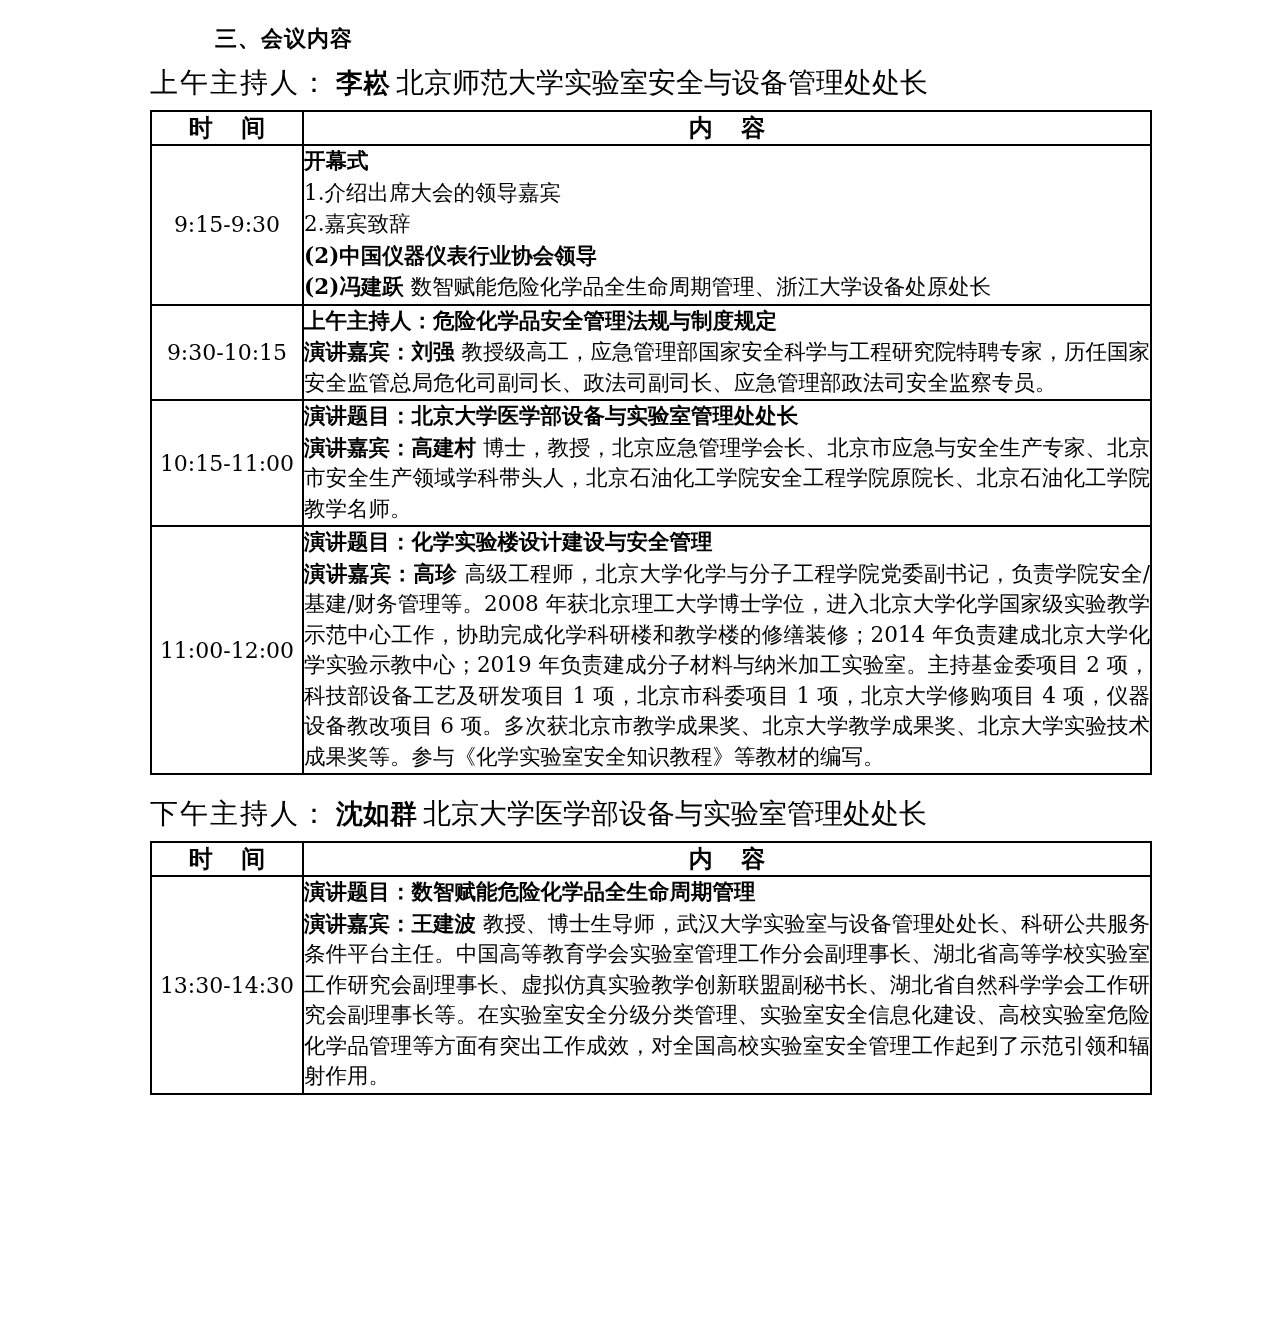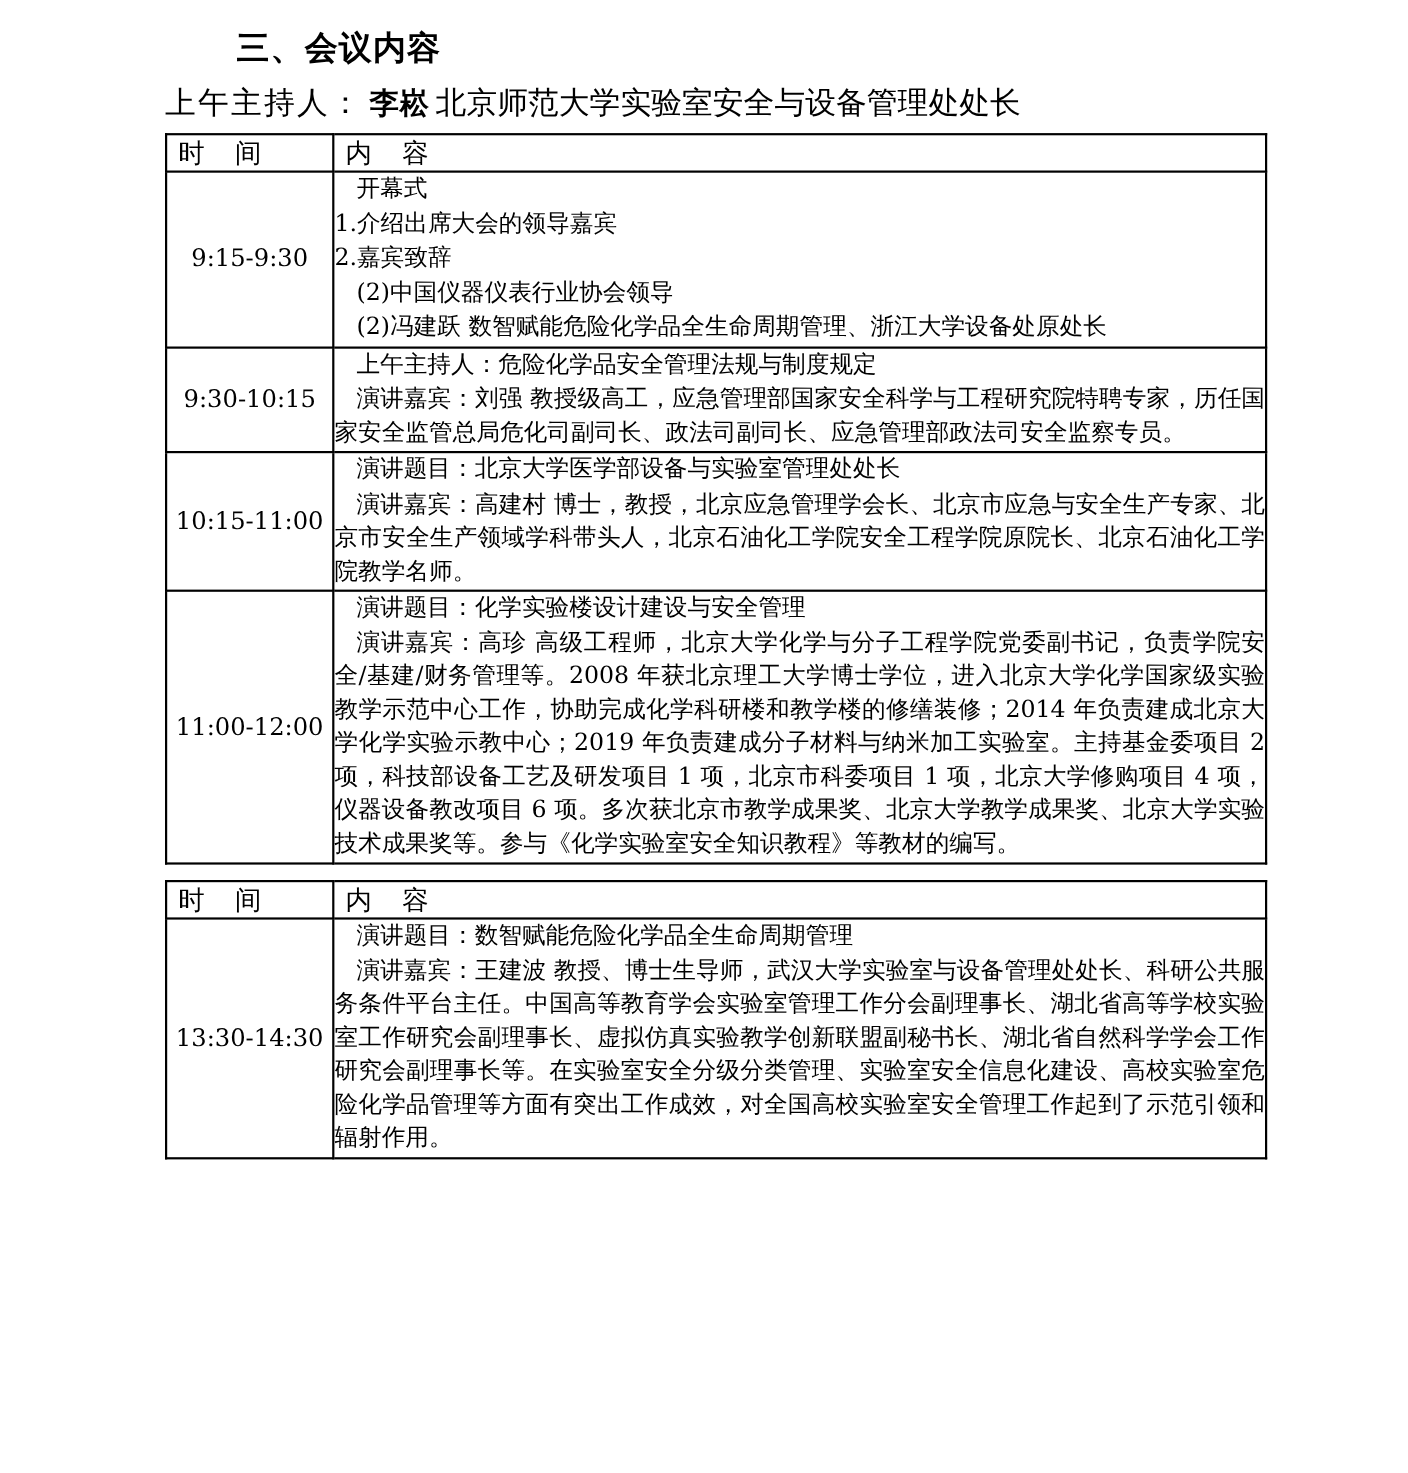--- a/index.html
+++ b/index.html
@@ -13,21 +13,21 @@
     font-family: "DejaVu Serif", "Liberation Serif", serif;
     color: #000000;
     position: relative;
     overflow: hidden;
   }
   .page {
     padding: 18px 40px 0 40px;
     box-sizing: border-box;
   }
   .section-title {
-    font-size: 30px;
+    font-size: 22px;
     font-weight: bold;
     margin: 6px 0 10px 175px;
     letter-spacing: 1px;
   }
   .host-line {
     font-size: 28px;
     margin: 6px 0 8px 110px;
     white-space: nowrap;
   }
   .host-line .host-label {
@@ -46,23 +46,23 @@
     table-layout: fixed;
   }
   table.agenda td, table.agenda th {
     border: 2px solid #000;
     vertical-align: middle;
     padding: 0;
   }
   .col-time { width: 152px; }
   .col-content { width: 848px; }
   .th-cell {
-    text-align: left;
+    text-align: center;
     font-size: 24px;
-    font-weight: normal;
+    font-weight: bold;
     letter-spacing: 10px;
     padding: 5px 0 6px 0;
     text-indent: 10px;
   }
   .time-cell {
     text-align: center;
     font-size: 22px;
     font-family: "DejaVu Serif", "Liberation Serif", serif;
     letter-spacing: 0px;
     padding: 4px 2px;
@@ -71,22 +71,21 @@
   .content-cell {
     padding: 6px 10px 8px 12px;
     font-size: 21.5px;
     line-height: 1.42;
     text-align: justify;
   }
   .content-cell p {
     margin: 0 0 1px 0;
   }
   .bold {
-    font-weight: normal;
-    padding-left: 20px;
+    font-weight: bold;
   }
   .spacer { height: 14px; }
 </style>
 </head>
 <body>
 
 <div class="page">
 
   <div class="section-title">三、会议内容</div>
 
@@ -137,20 +136,23 @@
         <td class="content-cell">
           <p><span class="bold">演讲题目：化学实验楼设计建设与安全管理</span></p>
           <p><span class="bold">演讲嘉宾：高珍</span><span> 高级工程师，北京大学化学与分子工程学院党委副书记，负责学院安全/基建/财务管理等。2008 年获北京理工大学博士学位，进入北京大学化学国家级实验教学示范中心工作，协助完成化学科研楼和教学楼的修缮装修；2014 年负责建成北京大学化学实验示教中心；2019 年负责建成分子材料与纳米加工实验室。主持基金委项目 2 项，科技部设备工艺及研发项目 1 项，北京市科委项目 1 项，北京大学修购项目 4 项，仪器设备教改项目 6 项。多次获北京市教学成果奖、北京大学教学成果奖、北京大学实验技术成果奖等。参与《化学实验室安全知识教程》等教材的编写。</span></p>
         </td>
       </tr>
     </tbody>
   </table>
 
   <div class="spacer"></div>
 
+  <div class="host-line">
+    <span class="host-label">下午主持人：</span><span class="host-name">沈如群</span><span class="host-title">北京大学医学部设备与实验室管理处处长</span>
+  </div>
 
   <table class="agenda">
     <colgroup>
         <col class="col-time">
         <col class="col-content">
       </colgroup>
     <tbody>
       <tr>
         <td class="th-cell">时  间</td>
         <td class="th-cell">内  容</td>

